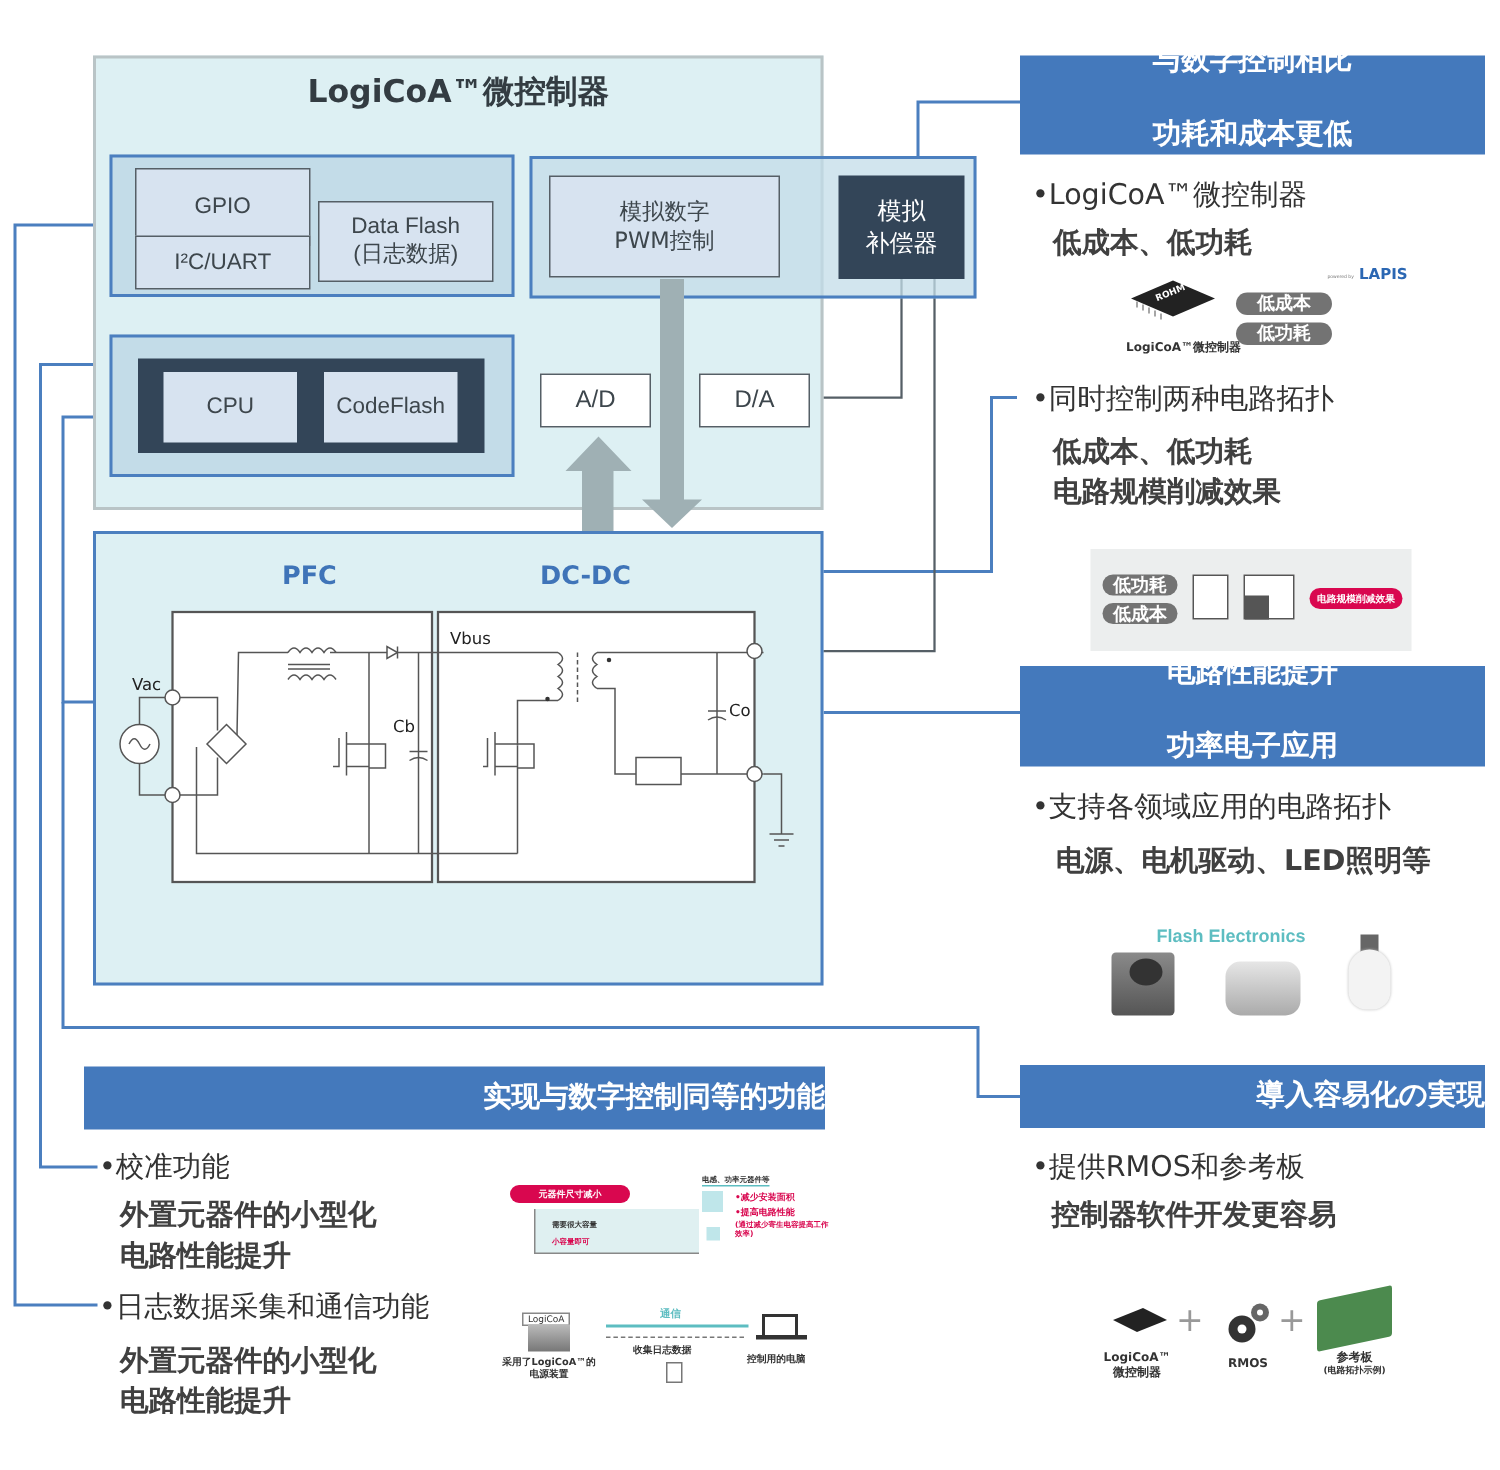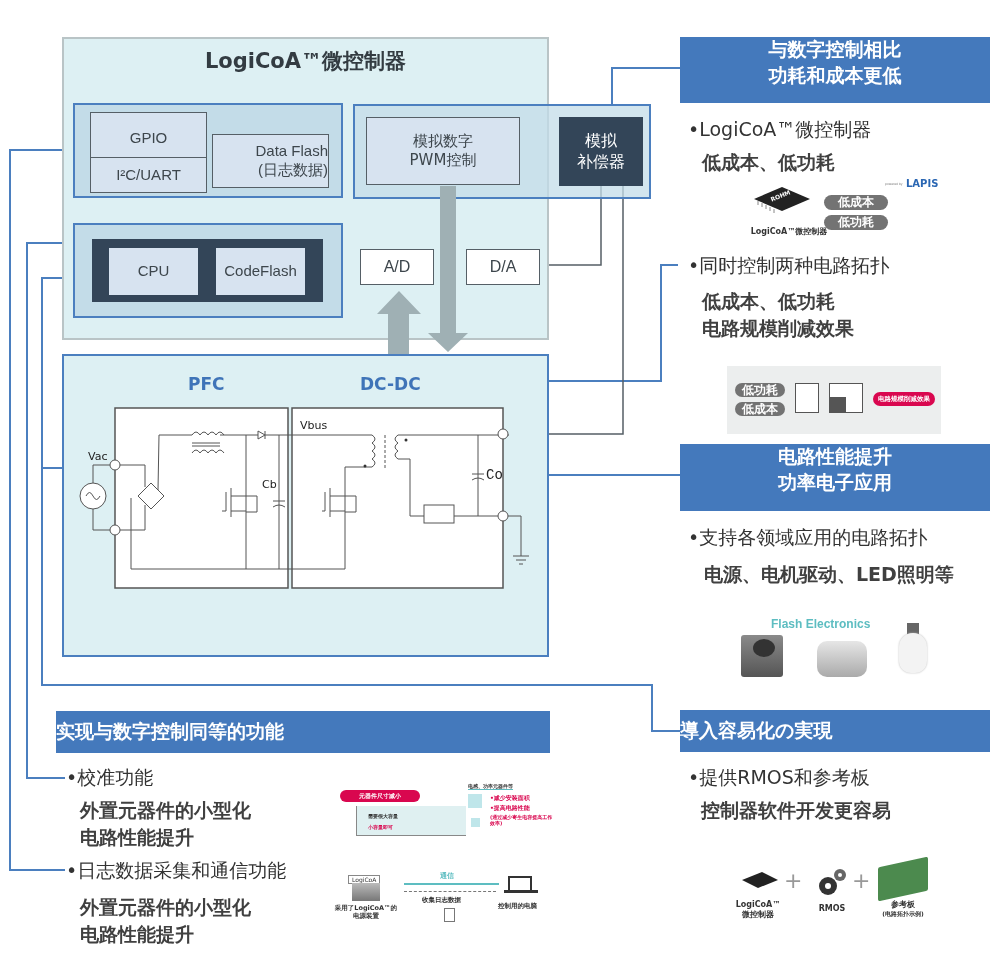--- a/index.html
+++ b/index.html
@@ -7,21 +7,21 @@
   .abs{position:absolute;box-sizing:border-box;}
   .mcu{left:62px;top:37px;width:487px;height:303px;background:#ddf0f3;border:2px solid #b9c4c6;}
   .mcu-title{left:0;top:8px;width:100%;text-align:center;font-size:21px;font-weight:bold;color:#333c42;}
   .group{background:#c3dce8;border:2px solid #4b7fbf;}
   .blk{background:#d7e3f0;border:1.5px solid #555f66;display:flex;align-items:center;justify-content:center;text-align:center;font-size:15px;color:#3d464c;line-height:1.25;font-family:"Liberation Sans",sans-serif;}
   .dark{background:#334558;}
   .white{background:#fff;border:1.5px solid #555f66;display:flex;align-items:center;justify-content:center;font-size:16px;color:#3d464c;font-family:"Liberation Sans",sans-serif;}
   .darkblk{background:#334558;color:#fff;display:flex;align-items:center;justify-content:center;text-align:center;font-size:16px;line-height:1.3;}
   .circuit{left:62px;top:354px;width:487px;height:303px;background:#ddf0f3;border:2px solid #4b7fbf;}
   .lbl-blue{color:#3f74b8;font-weight:bold;font-size:17px;}
-  .hdr{background:#4479bc;color:#fff;font-weight:bold;font-size:19px;text-align:center;display:flex;align-items:center;justify-content:flex-start;line-height:1.35;}
+  .hdr{background:#4479bc;color:#fff;font-weight:bold;font-size:19px;text-align:center;display:flex;align-items:center;justify-content:flex-end;line-height:1.35;gap:24px;}
   .bullet{font-size:19px;color:#333;white-space:nowrap;}
   .red{color:#404040;font-weight:bold;font-size:19px;line-height:1.45;white-space:nowrap;}
   .pill{background:#737373;color:#fff;font-size:12px;font-weight:bold;border-radius:8px;display:flex;align-items:center;justify-content:center;}
   .tiny{font-size:8px;color:#333;text-align:center;font-weight:bold;}
   svg{position:absolute;left:0;top:0;}
 </style>
 </head>
 <body>
 
 <svg width="1000" height="980">
@@ -51,21 +51,21 @@
   </g>
 </svg>
 
 <div class="abs mcu">
   <div class="abs mcu-title">LogiCoA™微控制器</div>
 </div>
 
 <div class="abs group" style="left:73px;top:103px;width:270px;height:95px;"></div>
 <div class="abs blk" style="left:90px;top:112px;width:117px;height:52px;">GPIO</div>
 <div class="abs blk" style="left:90px;top:157px;width:117px;height:36px;">I²C/UART</div>
-<div class="abs blk" style="left:212px;top:134px;width:117px;height:54px;flex-direction:column;align-items:flex-end;">
+<div class="abs blk" style="left:212px;top:134px;width:117px;height:54px;flex-direction:column;">
   <span>Data Flash</span>
   <span>(日志数据)</span>
 </div>
 
 <div class="abs group" style="left:73px;top:223px;width:270px;height:95px;"></div>
 <div class="abs dark" style="left:92px;top:239px;width:231px;height:63px;"></div>
 <div class="abs blk" style="left:109px;top:248px;width:89px;height:47px;border:none;">CPU</div>
 <div class="abs blk" style="left:216px;top:248px;width:89px;height:47px;border:none;flex-direction:row;">
   <span>Code</span>
   <span>Flash</span>
@@ -163,21 +163,21 @@
     <circle cx="115" cy="530" r="5"></circle>
     <circle cx="503" cy="434" r="5"></circle>
     <circle cx="503" cy="516" r="5"></circle>
   </g>
   <circle cx="365" cy="466" r="1.5" fill="#333"></circle>
   <circle cx="406" cy="440" r="1.5" fill="#333"></circle>
 </svg>
 <div class="abs" style="left:88px;top:450px;font-size:11px;color:#222;">Vac</div>
 <div class="abs" style="left:300px;top:419px;font-size:11px;color:#222;">Vbus</div>
 <div class="abs" style="left:262px;top:478px;font-size:11px;color:#222;">Cb</div>
-<div class="abs" style="left:486px;top:467px;font-size:14px;color:#222;font-family:Liberation Mono, monospace;">Co</div>
+<div class="abs" style="left:486px;top:467px;font-size:11px;color:#222;">Co</div>
 
 <div class="abs hdr" style="left:680px;top:37px;width:310px;height:66px;flex-direction:column;">
   <span>与数字控制相比</span>
   <span>功耗和成本更低</span>
 </div>
 <div class="abs bullet" style="left:688px;top:117px;">•LogiCoA™微控制器</div>
 <div class="abs red" style="left:702px;top:149px;">低成本、低功耗</div>
 
 <div class="abs" style="left:752px;top:185px;width:60px;height:30px;">
   <svg width="60" height="30">

